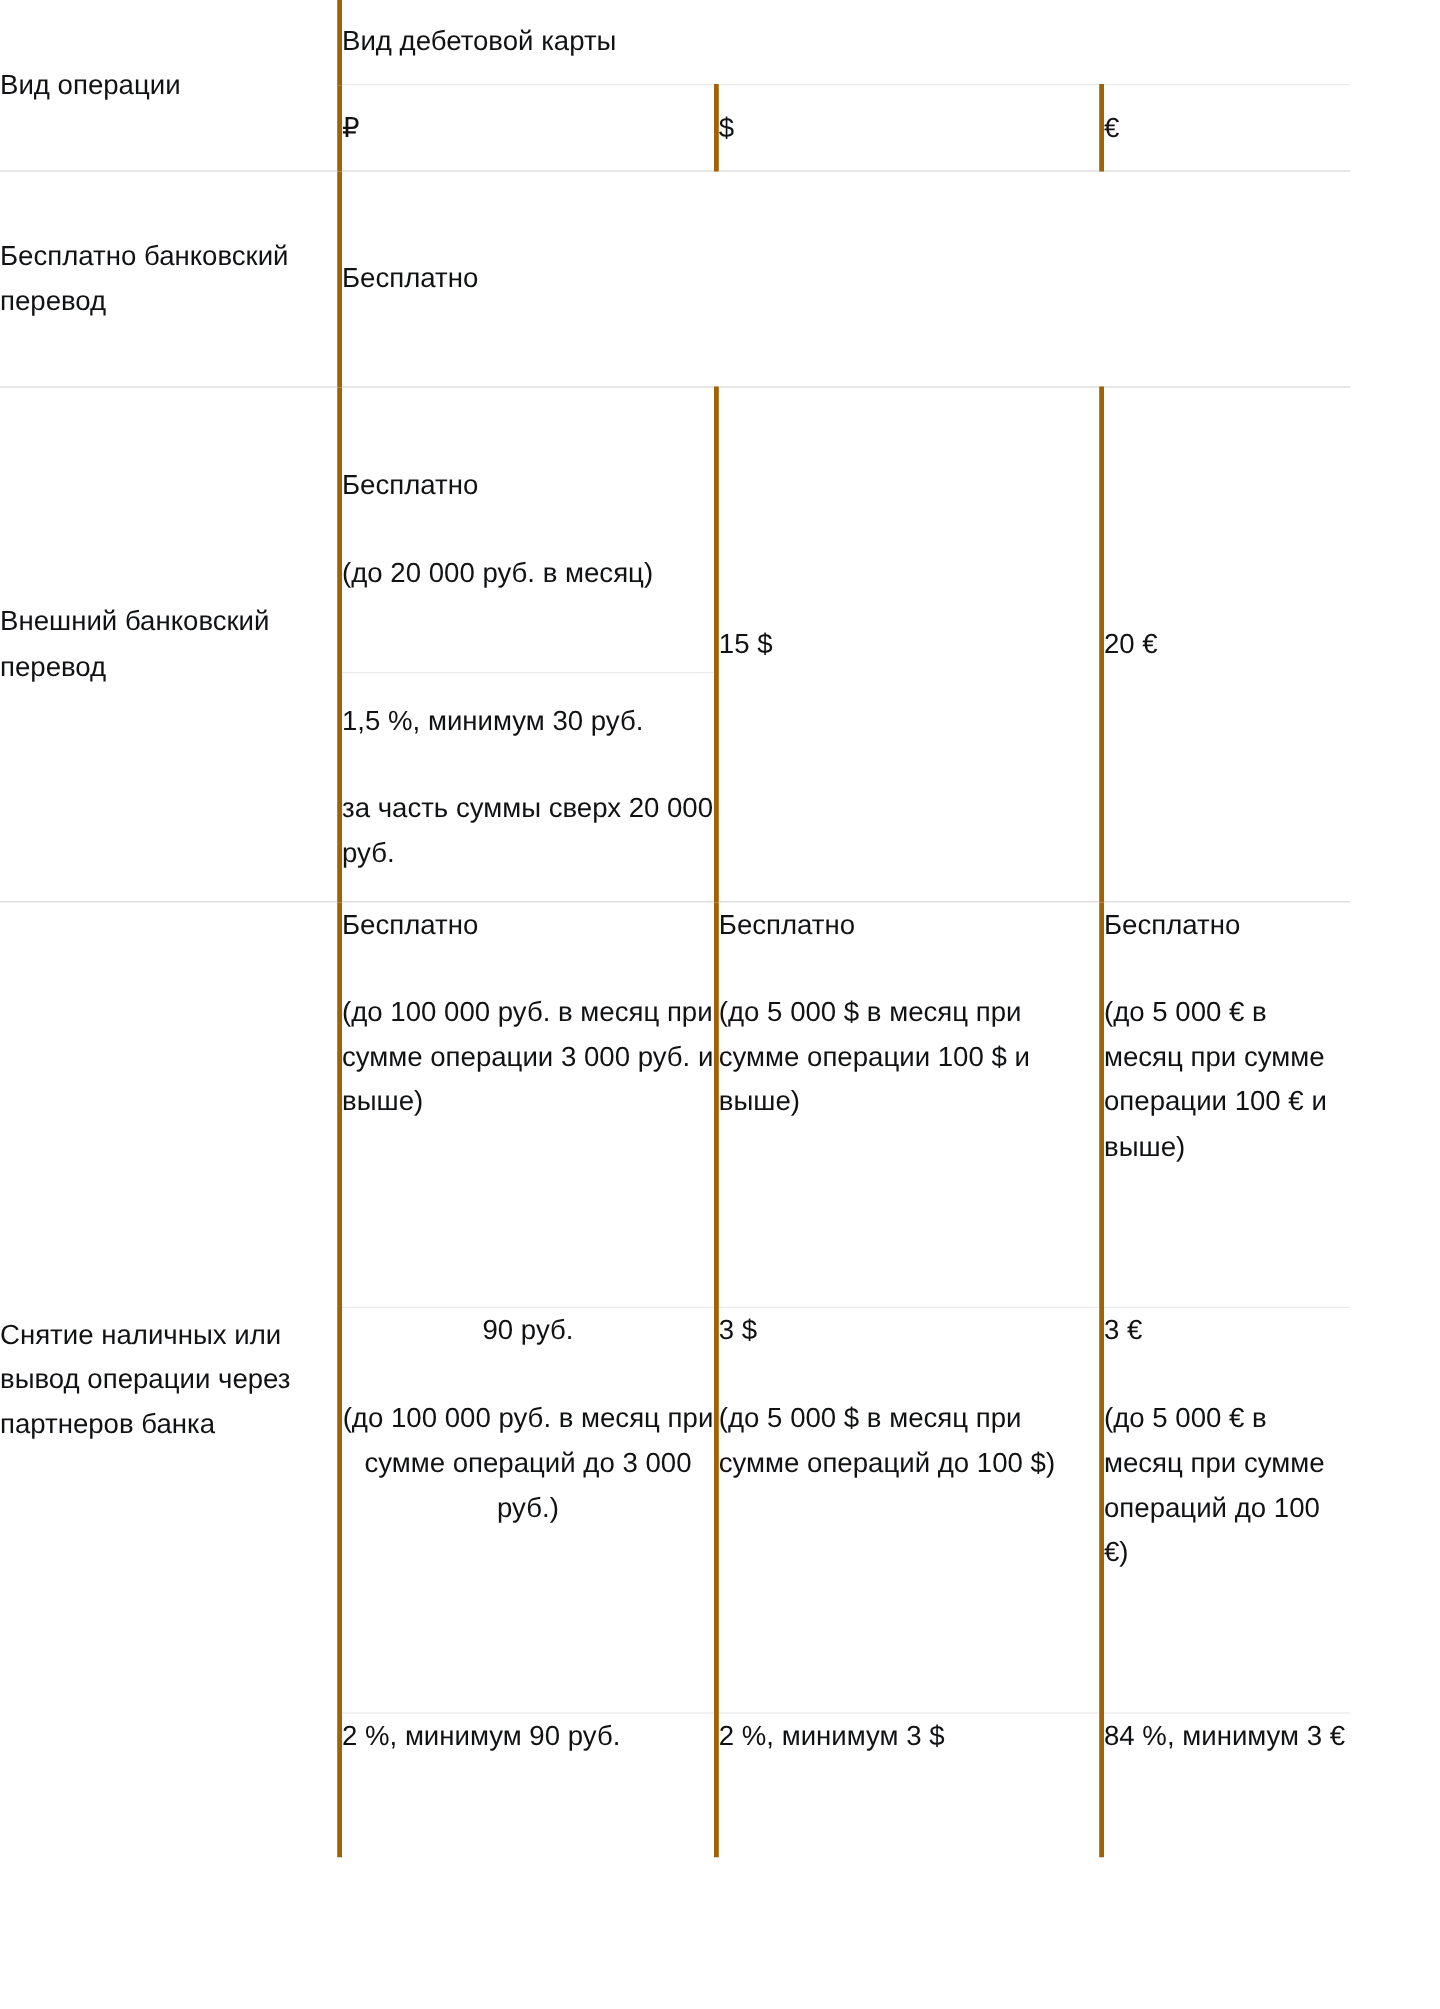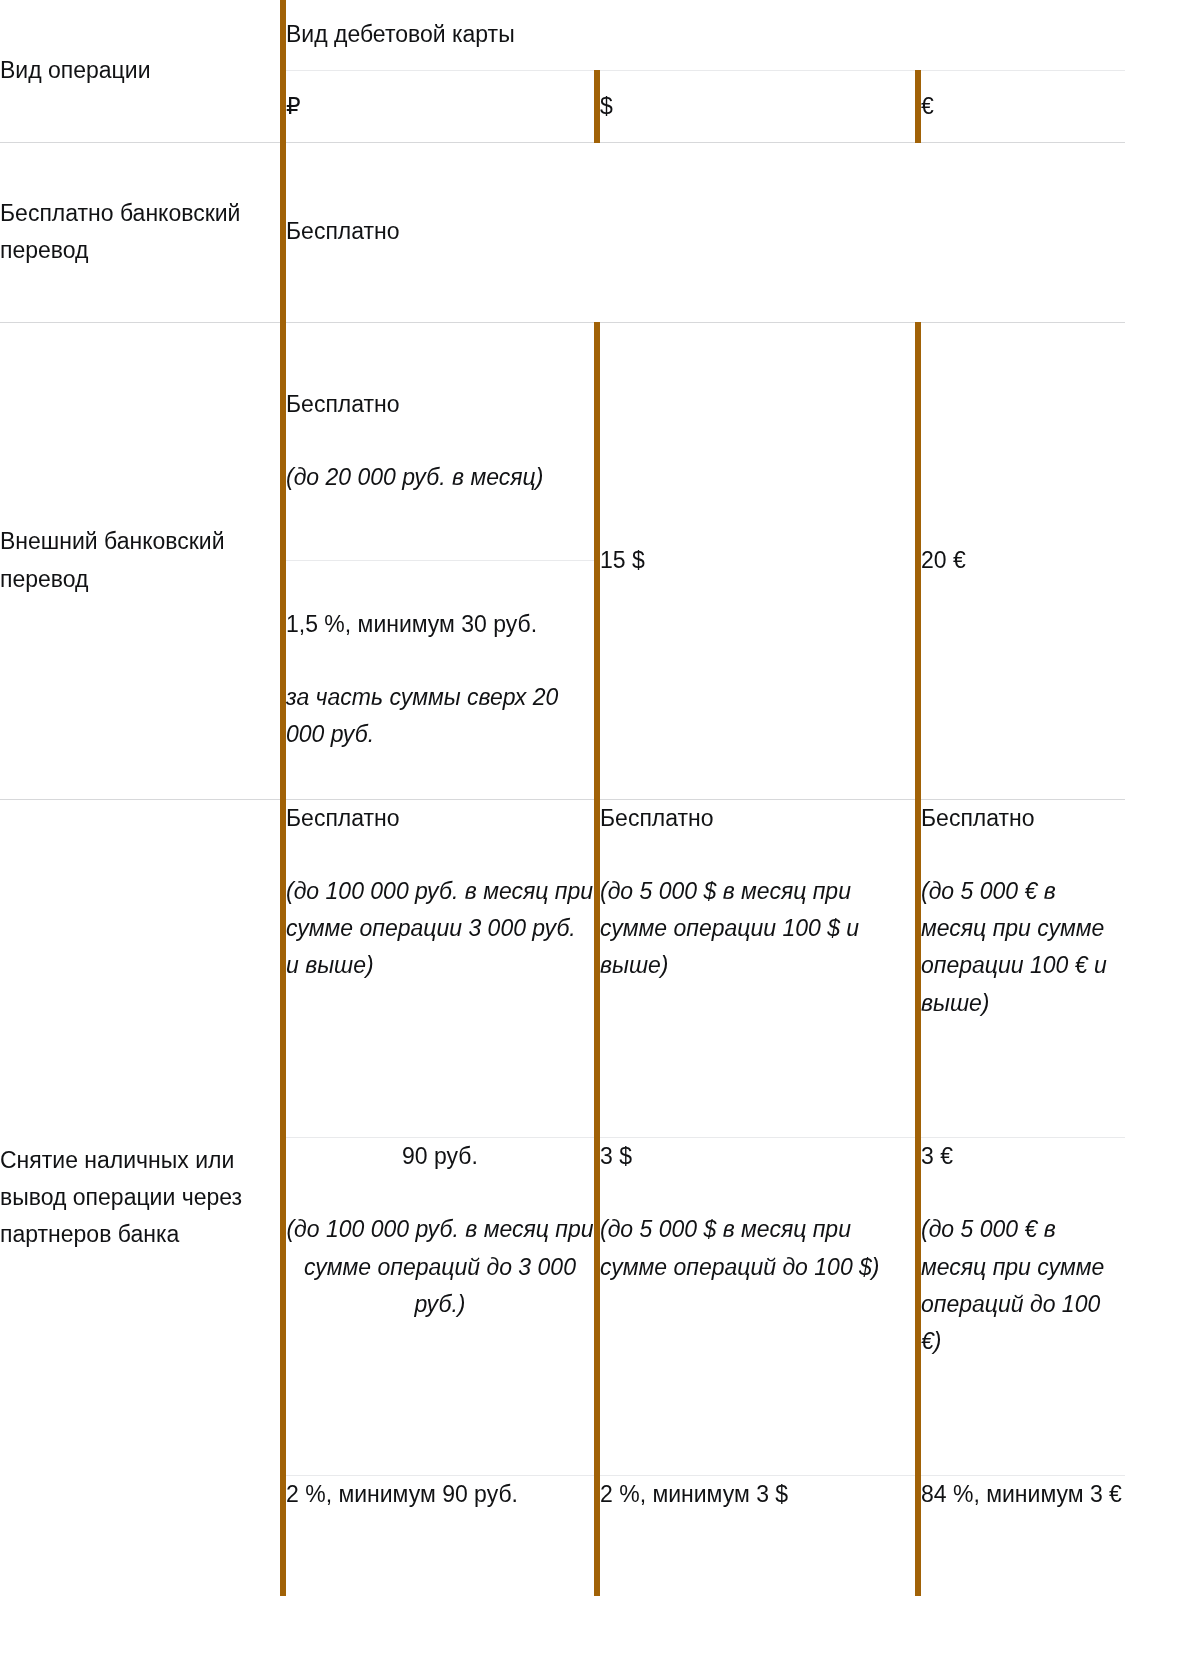--- a/index.html
+++ b/index.html
@@ -29,41 +29,41 @@
 
   .tariff-table td,
   .tariff-table th {
     vertical-align: middle;
     text-align: left;
     font-weight: normal;
     padding: 0;
   }
 
   
-  .vsep-left { border-left: 6px solid #a16207; }
+  .vsep-left { border-left: 4px solid #a16207; }
 
   
   .hsep-top { border-top: 1px solid #d7d8da; }
   
   .subsep-top { border-top: 1px solid #e9eaec; }
 
   .cellpad {
     padding: 18px 26px 18px 22px;
   }
   .cellpad-op {
     padding: 18px 22px 18px 4px;
   }
 
   .head-group-label { padding: 18px 26px 16px 22px; }
   .head-cur-label   { padding: 18px 26px 26px 22px; }
 
   .op-label { padding-left: 4px; padding-right: 18px; margin-left: 28px; }
 
   .p-block { margin: 0; }
-  .p-block + .p-block { margin-top: 36px; font-style: italic; }
+  .p-block + .p-block { margin-top: 36px; }
 
   .nested {
     width: 100%;
     border-collapse: collapse;
     table-layout: fixed;
   }
   .nested td { vertical-align: top; }
 
   .h-row-op   { height: 142px; }
 </style>
@@ -104,21 +104,21 @@
       <td class="hsep-top vsep-left" style="vertical-align:top;">
         <table class="nested">
           <tbody>
               <tr>
             <td class="cellpad" style="height:238px;vertical-align:middle;">
               <p class="p-block">Бесплатно</p>
               <p class="p-block">(до 20 000 руб. в месяц)</p>
             </td>
           </tr>
           <tr>
-            <td class="cellpad subsep-top" style="height:238px;vertical-align:middle;">
+            <td class="cellpad subsep-top" style="height:190px;vertical-align:middle;">
               <p class="p-block">1,5 %, минимум 30 руб.</p>
               <p class="p-block">за часть суммы сверх 20 000 руб.</p>
             </td>
           </tr>
         </tbody>
           </table>
       </td>
 
       <td class="hsep-top vsep-left cellpad">15 $</td>
       <td class="hsep-top vsep-left cellpad">20 €</td>

